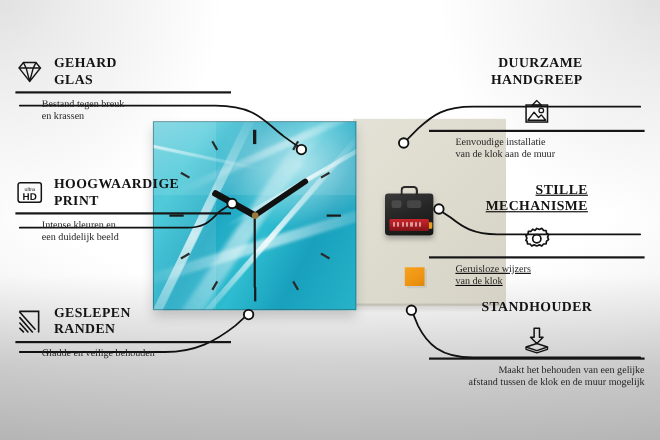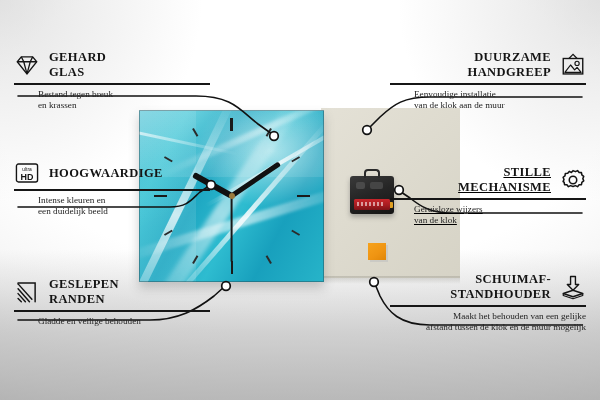--- a/index.html
+++ b/index.html
@@ -121,21 +121,21 @@
   
   .feat { position: absolute; width: 196px; }
   .feat .head { display: flex; align-items: center; gap: 9px; }
   .feat .titles { font-family: "Liberation Serif", serif; font-weight: 700; color: #141414; font-size: 12.5px; line-height: 15px; letter-spacing: .4px; }
   .feat .rule { height: 1.6px; background: #161616; margin: 3px 0 4px; }
   .feat .desc { font-family: "Liberation Serif", serif; font-size: 9.2px; line-height: 11.4px; color: #242424; margin-left: 24px; }
 
   .feat.left  .head { justify-content: flex-start; }
   .feat.left  .titles { text-align: left; }
   .feat.left  .desc { text-align: left; }
-  .feat.right .head { justify-content: flex-end; flex-direction: row; }
+  .feat.right .head { justify-content: flex-end; flex-direction: column; }
   .feat.right .titles { text-align: right; }
   .feat.right .desc { text-align: left; }
 
   .ico { width: 26px; height: 26px; flex: 0 0 26px; display: block; }
 
   
   #feat-glas      { left: 14px;  top: 50px; }
   #feat-print     { left: 14px;  top: 160px; }
   #feat-randen    { left: 14px;  top: 277px; }
   #feat-handgreep { left: 390px; top: 50px; }
@@ -262,20 +262,21 @@
 
   <div class="feat left" id="feat-print">
     <div class="head">
       <svg class="ico" viewBox="0 0 32 32">
         <rect x="3" y="5" width="26" height="22" rx="2.5" fill="none" stroke="#141414" stroke-width="1.7"></rect>
         <text x="16" y="14" text-anchor="middle" font-family="Liberation Sans, sans-serif" font-size="6" fill="#141414">ultra</text>
         <text x="16" y="24" text-anchor="middle" font-family="Liberation Sans, sans-serif" font-size="11" font-weight="bold" fill="#141414">HD</text>
       </svg>
       <div class="titles">
         <div>HOOGWAARDIGE</div>
+        <div>PRINT</div>
       </div>
     </div>
     <div class="rule"></div>
     <div class="desc">
       <div>Intense kleuren en</div>
       <div>een duidelijk beeld</div>
     </div>
   </div>
 
   <div class="feat left" id="feat-randen">
@@ -337,21 +338,20 @@
     <div class="rule"></div>
     <div class="desc">
       <div>Geruisloze wijzers</div>
       <div>van de klok</div>
     </div>
   </div>
 
   <div class="feat right" id="feat-standhouder">
     <div class="head">
       <div class="titles">
-        <div>SCHUIMAF-</div>
         <div>STANDHOUDER</div>
       </div>
       <svg class="ico" viewBox="0 0 32 32">
         <path d="M13 3 H19 V13 H23 L16 20 L9 13 H13 Z" fill="none" stroke="#141414" stroke-width="1.7" stroke-linejoin="round"></path>
         <path d="M16 20 L28 24 L16 28 L4 24 Z" fill="none" stroke="#141414" stroke-width="1.7" stroke-linejoin="round"></path>
         <path d="M4 24 V26.5 L16 30.5 L28 26.5 V24" fill="none" stroke="#141414" stroke-width="1.5" stroke-linejoin="round"></path>
       </svg>
     </div>
     <div class="rule"></div>
     <div class="desc">

